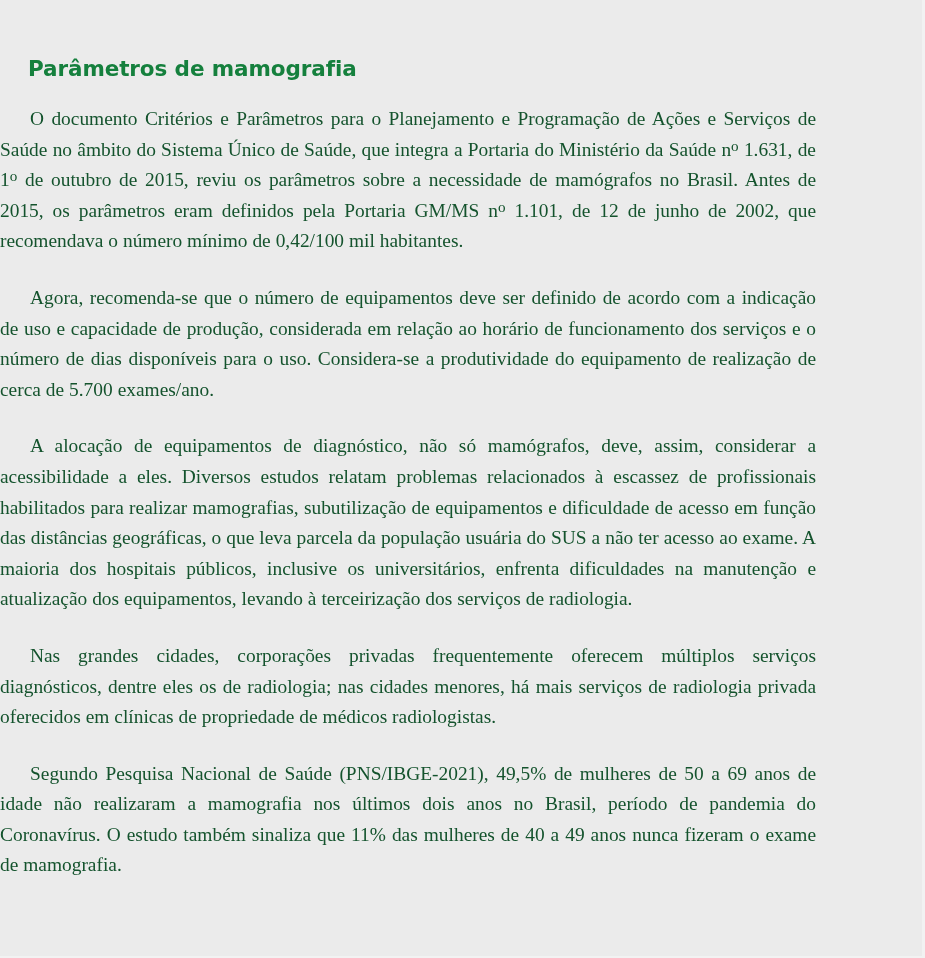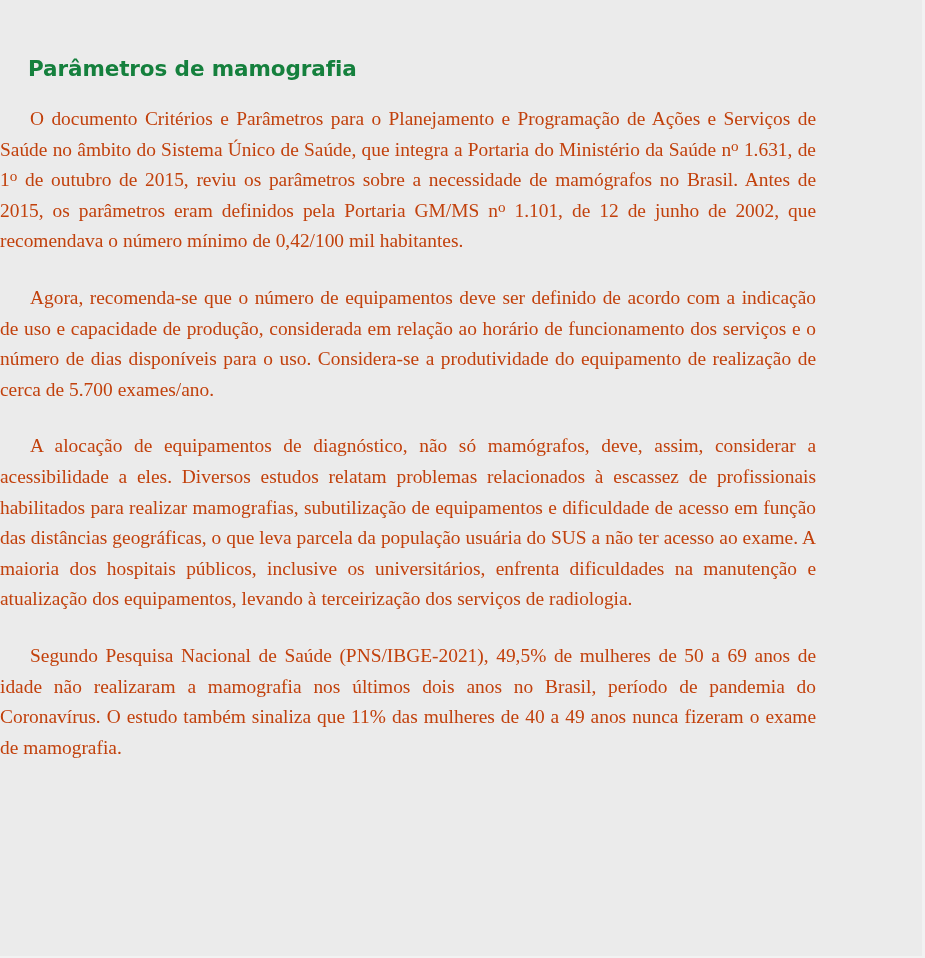--- a/index.html
+++ b/index.html
@@ -42,21 +42,21 @@
   #body-copy {
     position: absolute;
     left: 0;
     top: 104px;
     width: 816px;
   }
 
   p.para {
     margin: 0 0 26px 0;
     padding: 0;
-    color: #c2410c;
+    color: #14532d;
     font-size: 19.4px;
     line-height: 30.6px;
     text-align: justify;
     text-indent: 30px;
     hyphens: none;
     -webkit-hyphens: none;
     word-spacing: 0.1px;
   }
 
   p.para:last-child {
@@ -74,16 +74,17 @@
 <body>
 
 <div id="page">
 
   <h1 id="doc-title">Parâmetros de mamografia</h1>
 
   <div id="body-copy">
     <p class="para">O documento Critérios e Parâmetros para o Planejamento e Programação de Ações e Serviços de Saúde no âmbito do Sistema Único de Saúde, que integra a Portaria do Ministério da Saúde n<span class="ord">o</span> 1.631, de 1<span class="ord">o</span> de outubro de 2015, reviu os parâmetros sobre a necessidade de mamógrafos no Brasil. Antes de 2015, os parâmetros eram definidos pela Portaria GM/MS n<span class="ord">o</span> 1.101, de 12 de junho de 2002, que recomendava o número mínimo de 0,42/100 mil habitantes.</p>
     <p class="para">Agora, recomenda-se que o número de equipamentos deve ser definido de acordo com a indicação de uso e capacidade de produção, considerada em relação ao horário de funcionamento dos serviços e o número de dias disponíveis para o uso. Considera-se a produtividade do equipamento de realização de cerca de 5.700 exames/ano.</p>
     <p class="para">A alocação de equipamentos de diagnóstico, não só mamógrafos, deve, assim, considerar a acessibilidade a eles. Diversos estudos relatam problemas relacionados à escassez de profissionais habilitados para realizar mamografias, subutilização de equipamentos e dificuldade de acesso em função das distâncias geográficas, o que leva parcela da população usuária do SUS a não ter acesso ao exame. A maioria dos hospitais públicos, inclusive os universitários, enfrenta dificuldades na manutenção e atualização dos equipamentos, levando à terceirização dos serviços de radiologia.</p>
+    <p class="para">Nas grandes cidades, corporações privadas frequentemente oferecem múltiplos serviços diagnósticos, dentre eles os de radiologia; nas cidades menores, há mais serviços de radiologia privada oferecidos em clínicas de propriedade de médicos radiologistas.</p>
     <p class="para">Segundo Pesquisa Nacional de Saúde (PNS/IBGE-2021), 49,5% de mulheres de 50 a 69 anos de idade não realizaram a mamografia nos últimos dois anos no Brasil, período de pandemia do Coronavírus. O estudo também sinaliza que 11% das mulheres de 40 a 49 anos nunca fizeram o exame de mamografia.</p>
   </div>
 
 </div>
 
 </body></html>

